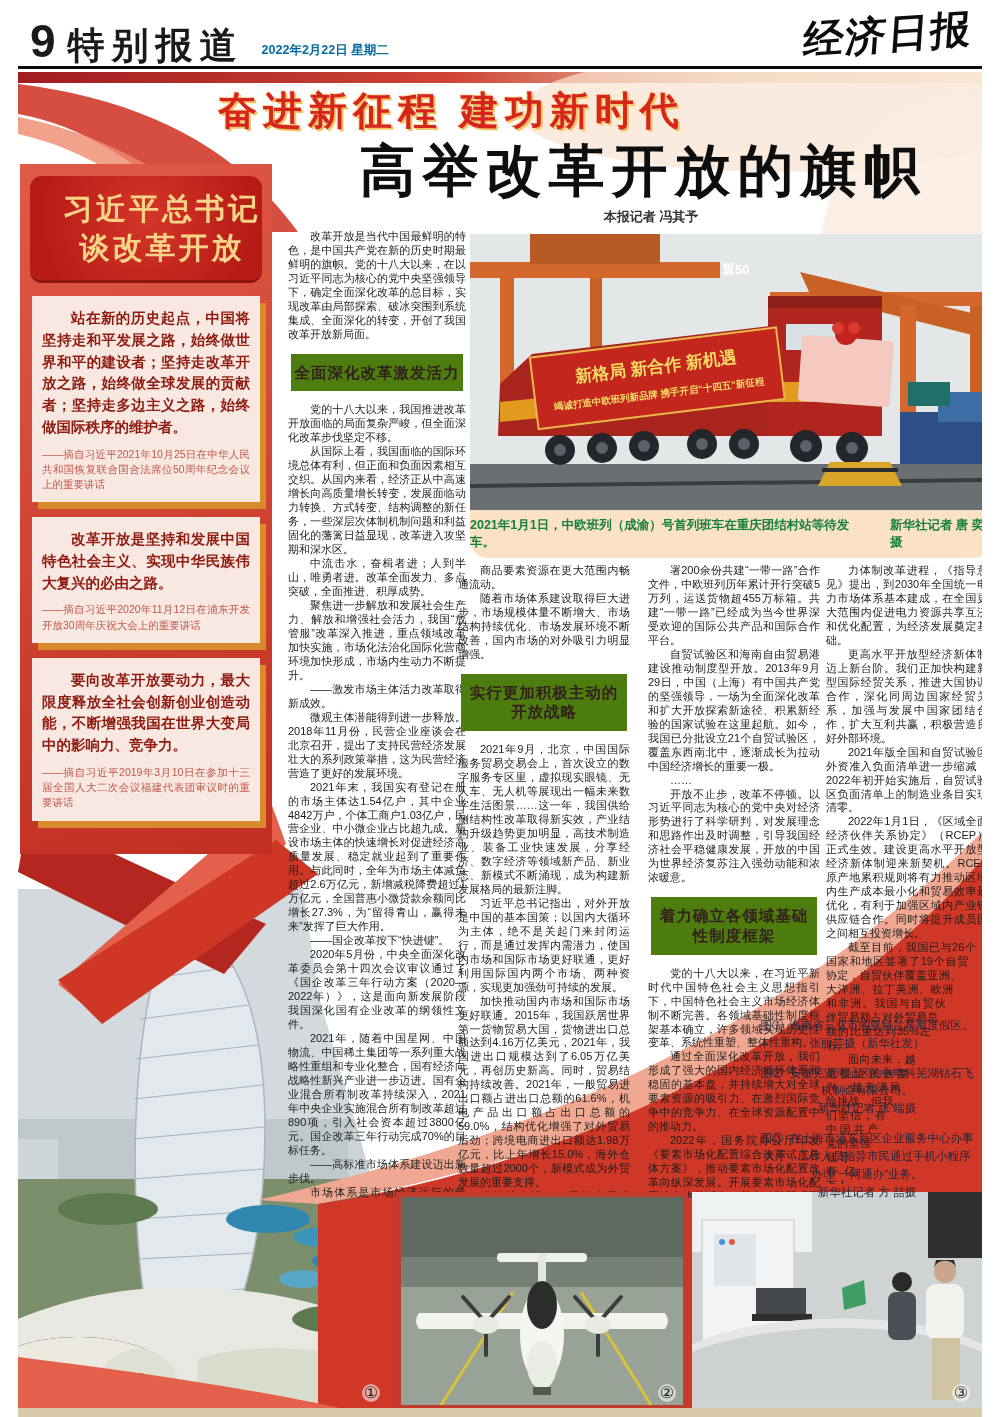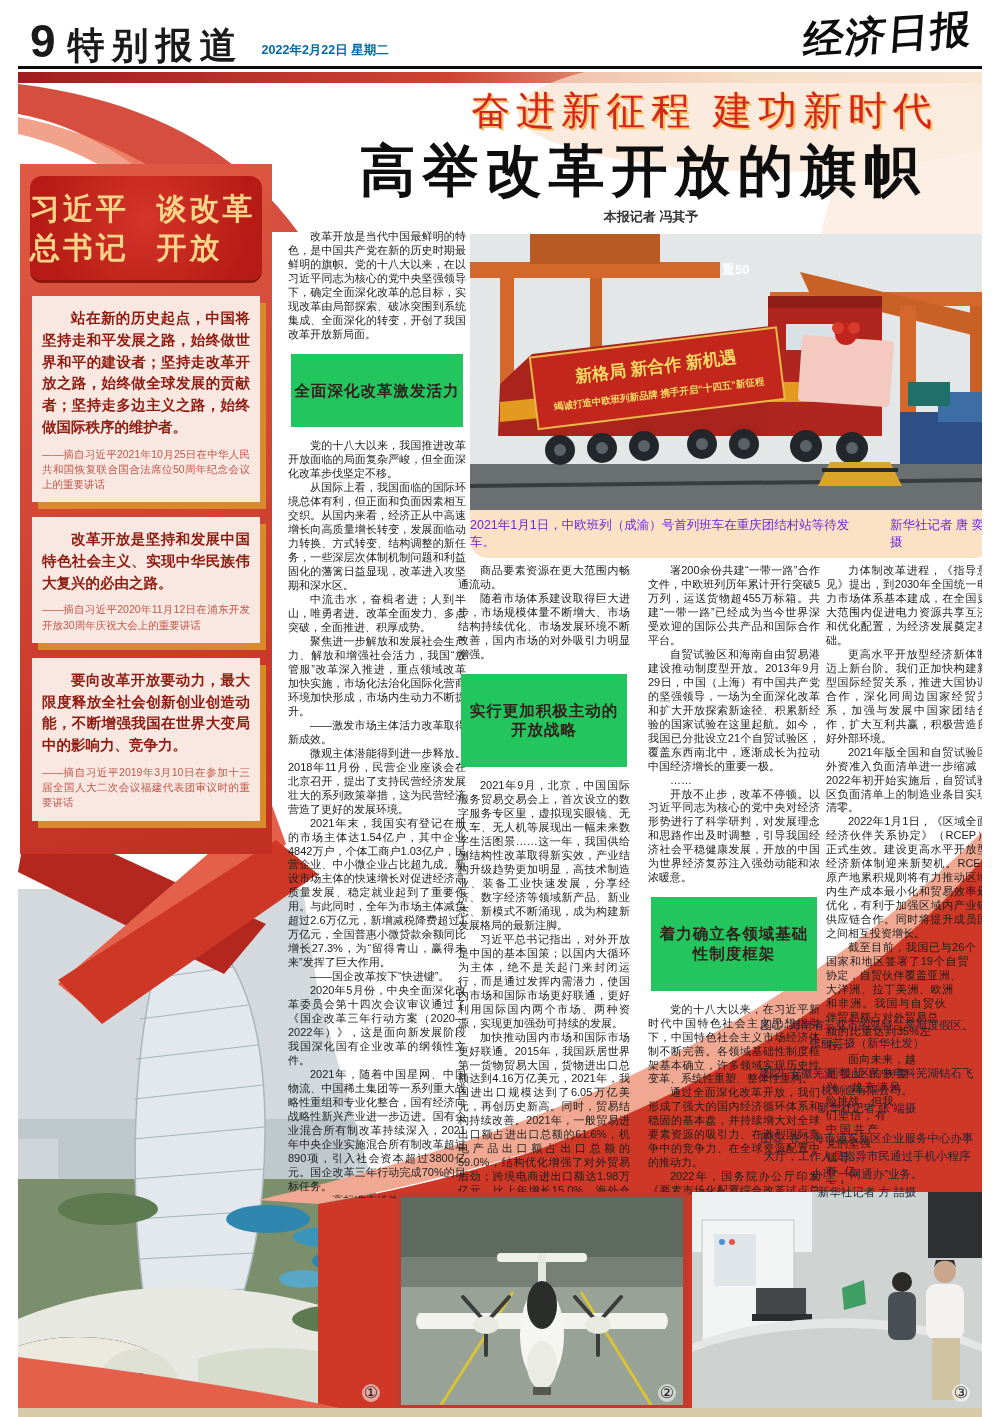--- a/index.html
+++ b/index.html
@@ -11,54 +11,54 @@
   .hdr-sec{font-size:37px;font-weight:bold;letter-spacing:7px;margin-left:12px;line-height:1;}
   .hdr-date{font-size:12.5px;font-weight:bold;margin-left:18px;padding-bottom:5px;color:#0369a1;}
   .masthead{position:absolute;right:0;bottom:2px;font-family:"DejaVu Serif",serif;font-weight:bold;
             font-size:40px;transform:skewX(-8deg) rotate(-4deg);letter-spacing:2px;color:#0d0d0d;}
   .hdr-rule{position:absolute;left:18px;right:18px;top:66px;height:3px;background:#0a0a0a;}
   
   .poster{position:absolute;left:18px;top:72px;width:964px;height:1345px;overflow:hidden;background:#fff;}
   .bg-svg,.swoosh-svg{position:absolute;left:0;top:0;width:964px;height:1345px;}
   .bg-svg{z-index:0;} .swoosh-svg{z-index:2;pointer-events:none;}
   
-  .slogan{position:absolute;z-index:3;left:200px;top:12px;width:720px;text-align:right;
-          font-size:39px;font-weight:normal;letter-spacing:6px;color:#d6251c;
+  .slogan{position:absolute;z-index:3;left:200px;top:12px;width:720px;text-align:left;
+          font-size:39px;font-weight:bold;letter-spacing:6px;color:#d6251c;
           text-shadow:2px 2px 0 #f3c468,-1px -1px 0 #f9e0a8;}
   .headline{position:absolute;z-index:3;left:290px;top:62px;width:670px;text-align:center;
             font-size:56px;font-weight:bold;letter-spacing:7px;color:#0e0e0e;}
   .byline{position:absolute;z-index:3;left:298px;top:136px;width:670px;text-align:center;
           font-size:13px;font-weight:bold;color:#333;}
   
   .sidebar{position:absolute;z-index:3;left:2px;top:92px;width:252px;
            background:linear-gradient(160deg,#e05a45,#c12f22);padding:6px 0 18px 0;}
   .sb-title{margin:6px 10px 16px 10px;height:104px;border-radius:12px;
             background:radial-gradient(circle at 50% 40%,#d5352a,#b61c15 80%);
             color:#f7d488;font-size:30px;font-weight:bold;letter-spacing:3px;
-            display:flex;flex-direction:row;align-items:center;justify-content:center;line-height:1.3;
-            box-shadow:0 3px 0 #8f150f;}
+            display:flex;flex-direction:column;align-items:center;justify-content:center;line-height:1.3;
+            box-shadow:0 3px 0 #8f150f;padding-left:32px;}
   .quote{margin:15px 12px;background:#f9e7e2;padding:12px 10px 10px 10px;
          box-shadow:6px 7px 0 #d98a2c;}
   .qtext{margin:0;font-size:14.5px;font-weight:bold;color:#8e1c10;line-height:1.5;
          text-indent:2em;text-align:justify;}
   .qsrc{margin:8px 0 0 0;font-size:10.5px;color:#c05848;line-height:1.45;text-align:justify;}
   
   .train{position:absolute;z-index:3;left:452px;top:162px;width:522px;height:276px;overflow:hidden;}
   .photo-caption-bar{position:absolute;z-index:3;left:452px;top:438px;width:522px;height:48px;
     background:#fbe2c4;border-radius:0 0 18px 18px;display:flex;align-items:center;justify-content:center;
-    gap:34px;font-size:12.5px;font-weight:normal;color:#6d28d9;}
+    gap:34px;font-size:12.5px;font-weight:bold;color:#15803d;}
   
   .col{position:absolute;z-index:3;font-size:11px;line-height:1.27;text-align:justify;color:#1c1c1c;overflow:hidden;}
   .col p{margin:0;text-indent:2em;}
   .col1{left:270px;top:158px;width:178px;height:968px;}
   .col2{left:440px;top:492px;width:172px;height:634px;}
   .col3{left:630px;top:492px;width:172px;height:634px;}
   .col4{left:808px;top:492px;width:162px;height:620px;}
-  .subhead{background:#22c55e;color:#33211c;font-size:15.5px;font-weight:bold;text-align:center;
-           padding:27px 2px;margin:12px 3px;text-indent:0 !important;letter-spacing:1px;}
+  .subhead{background:#4d7c0f;color:#33211c;font-size:15.5px;font-weight:bold;text-align:center;
+           padding:9px 2px;margin:12px 3px;text-indent:0 !important;letter-spacing:1px;}
   .cutr{float:right;width:140px;shape-outside:polygon(100% 0,100% 100%,0 100%);shape-margin:4px;}
   
   .fig-caps{position:absolute;z-index:4;left:742px;top:945px;width:214px;text-align:center;
             font-size:11.5px;font-weight:normal;color:#20263c;line-height:1.55;}
   .fig-caps p{margin:0 0 12px 0;}
   .cap-label{margin-right:6px;}
   .cap-credit{display:block;}
   
   .photo1{position:absolute;z-index:1;left:0;top:817px;width:375px;height:521px;
           clip-path:polygon(0 0,76% 0,80% 20%,88% 40%,100% 70%,100% 100%,0 100%);}

